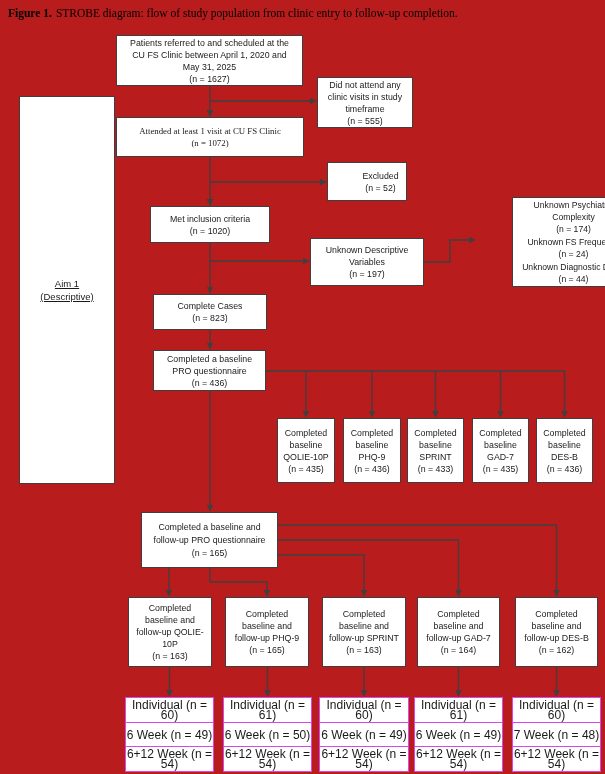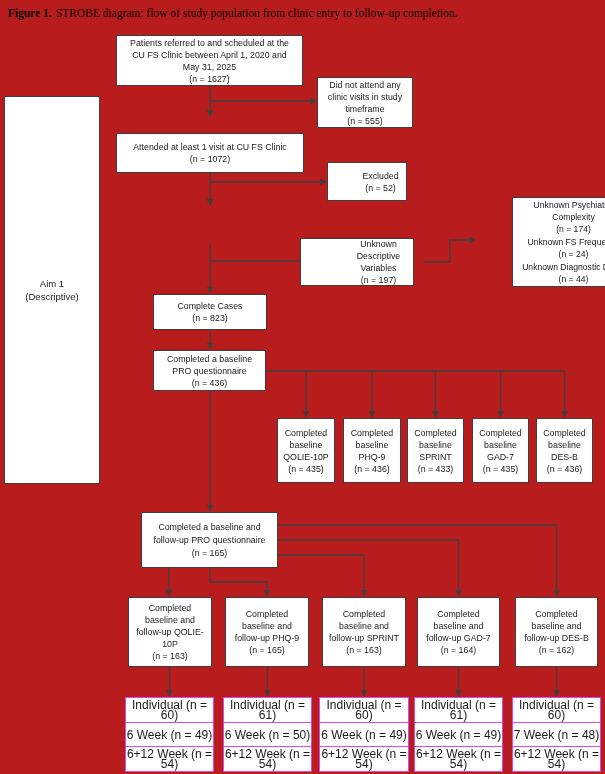--- a/index.html
+++ b/index.html
@@ -29,29 +29,29 @@
     position:absolute;box-sizing:border-box;display:flex;flex-direction:column;
     background:#ffffff;
   }
   .trow{
     box-sizing:border-box;flex:1;border:1px solid #d946ef;margin-top:-1px;
     display:flex;align-items:center;justify-content:center;text-align:center;
     font-size:12px;line-height:10px;background:#ffffff;
   }
   .trow:first-child{margin-top:0;}
 
-  #aim1{left:4px;top:96px;width:96px;height:388px;}
+  #aim1{left:19px;top:96px;width:96px;height:388px;text-decoration:underline;}
   #aim2{left:4px;top:511px;width:96px;height:256px;}
 
   #n-ref{left:116px;top:35px;width:187px;height:51px;}
   #n-dna{left:317px;top:77px;width:96px;height:51px;}
-  #n-att{left:116px;top:133px;width:188px;height:40px;}
+  #n-att{left:116px;top:117px;width:188px;height:40px;font-family:Liberation Serif, serif;}
   #n-exc{left:327px;top:162px;width:80px;height:39px;padding-left:28px;}
   #n-met{left:150px;top:206px;width:120px;height:37px;}
-  #n-udv{left:300px;top:238px;width:114px;height:48px;padding-left:44px;}
+  #n-udv{left:310px;top:238px;width:114px;height:48px;}
   #n-unk{left:476px;top:197px;width:123px;height:90px;font-size:8.6px;line-height:12.4px;margin-left:36px;}
   #n-cc{left:153px;top:294px;width:114px;height:36px;}
   #n-bpro{left:153px;top:350px;width:113px;height:41px;}
 
   #b1{left:277px;top:418px;width:58px;height:65px;}
   #b2{left:343px;top:418px;width:58px;height:65px;}
   #b3{left:407px;top:418px;width:57px;height:65px;}
   #b4{left:472px;top:418px;width:57px;height:65px;}
   #b5{left:536px;top:418px;width:57px;height:65px;}
 
@@ -121,20 +121,22 @@
 May 31, 2025
 (n = 1627)</div>
   <div class="node" id="n-dna">Did not attend any
 clinic visits in study
 timeframe
 (n = 555)</div>
   <div class="node" id="n-att">Attended at least 1 visit at CU FS Clinic
 (n = 1072)</div>
   <div class="node" id="n-exc">Excluded
 (n = 52)</div>
+  <div class="node" id="n-met">Met inclusion criteria
+(n = 1020)</div>
   <div class="node" id="n-udv">Unknown Descriptive
 Variables
 (n = 197)</div>
   <div class="node" id="n-unk">Unknown Psychiatric
 Complexity
 (n = 174)
 Unknown FS Frequency
 (n = 24)
 Unknown Diagnostic Delay
 (n = 44)</div>

